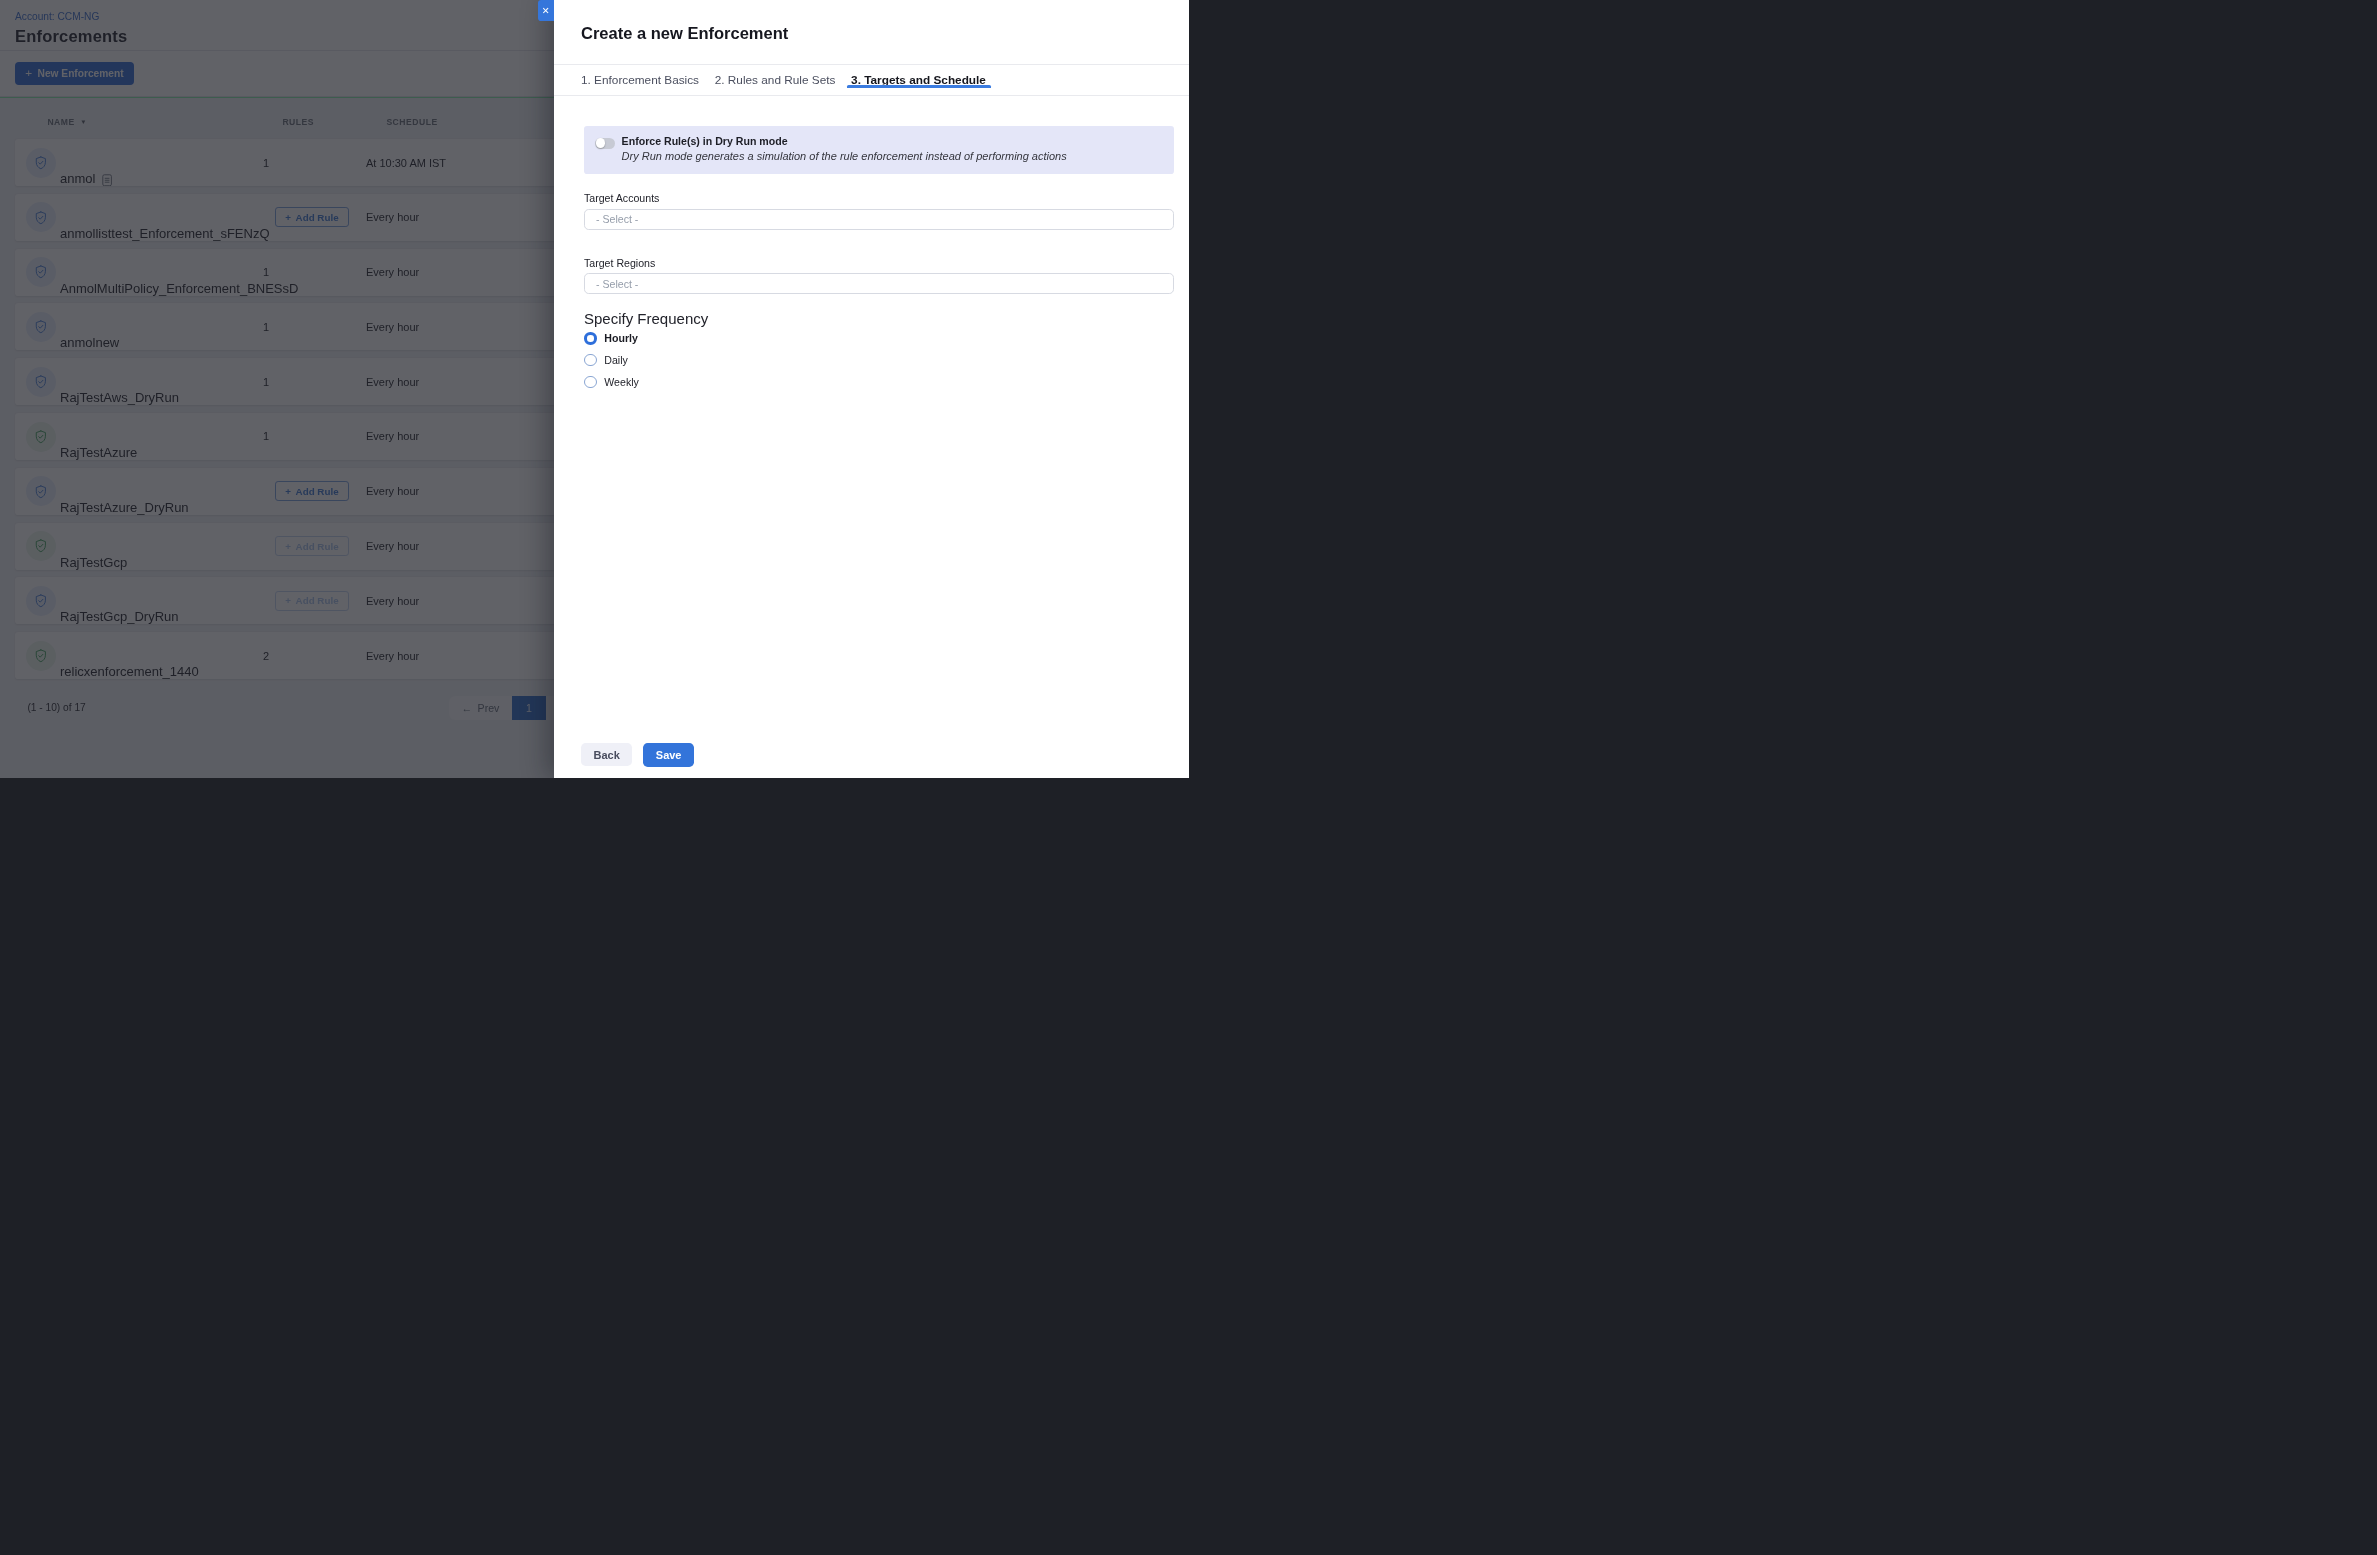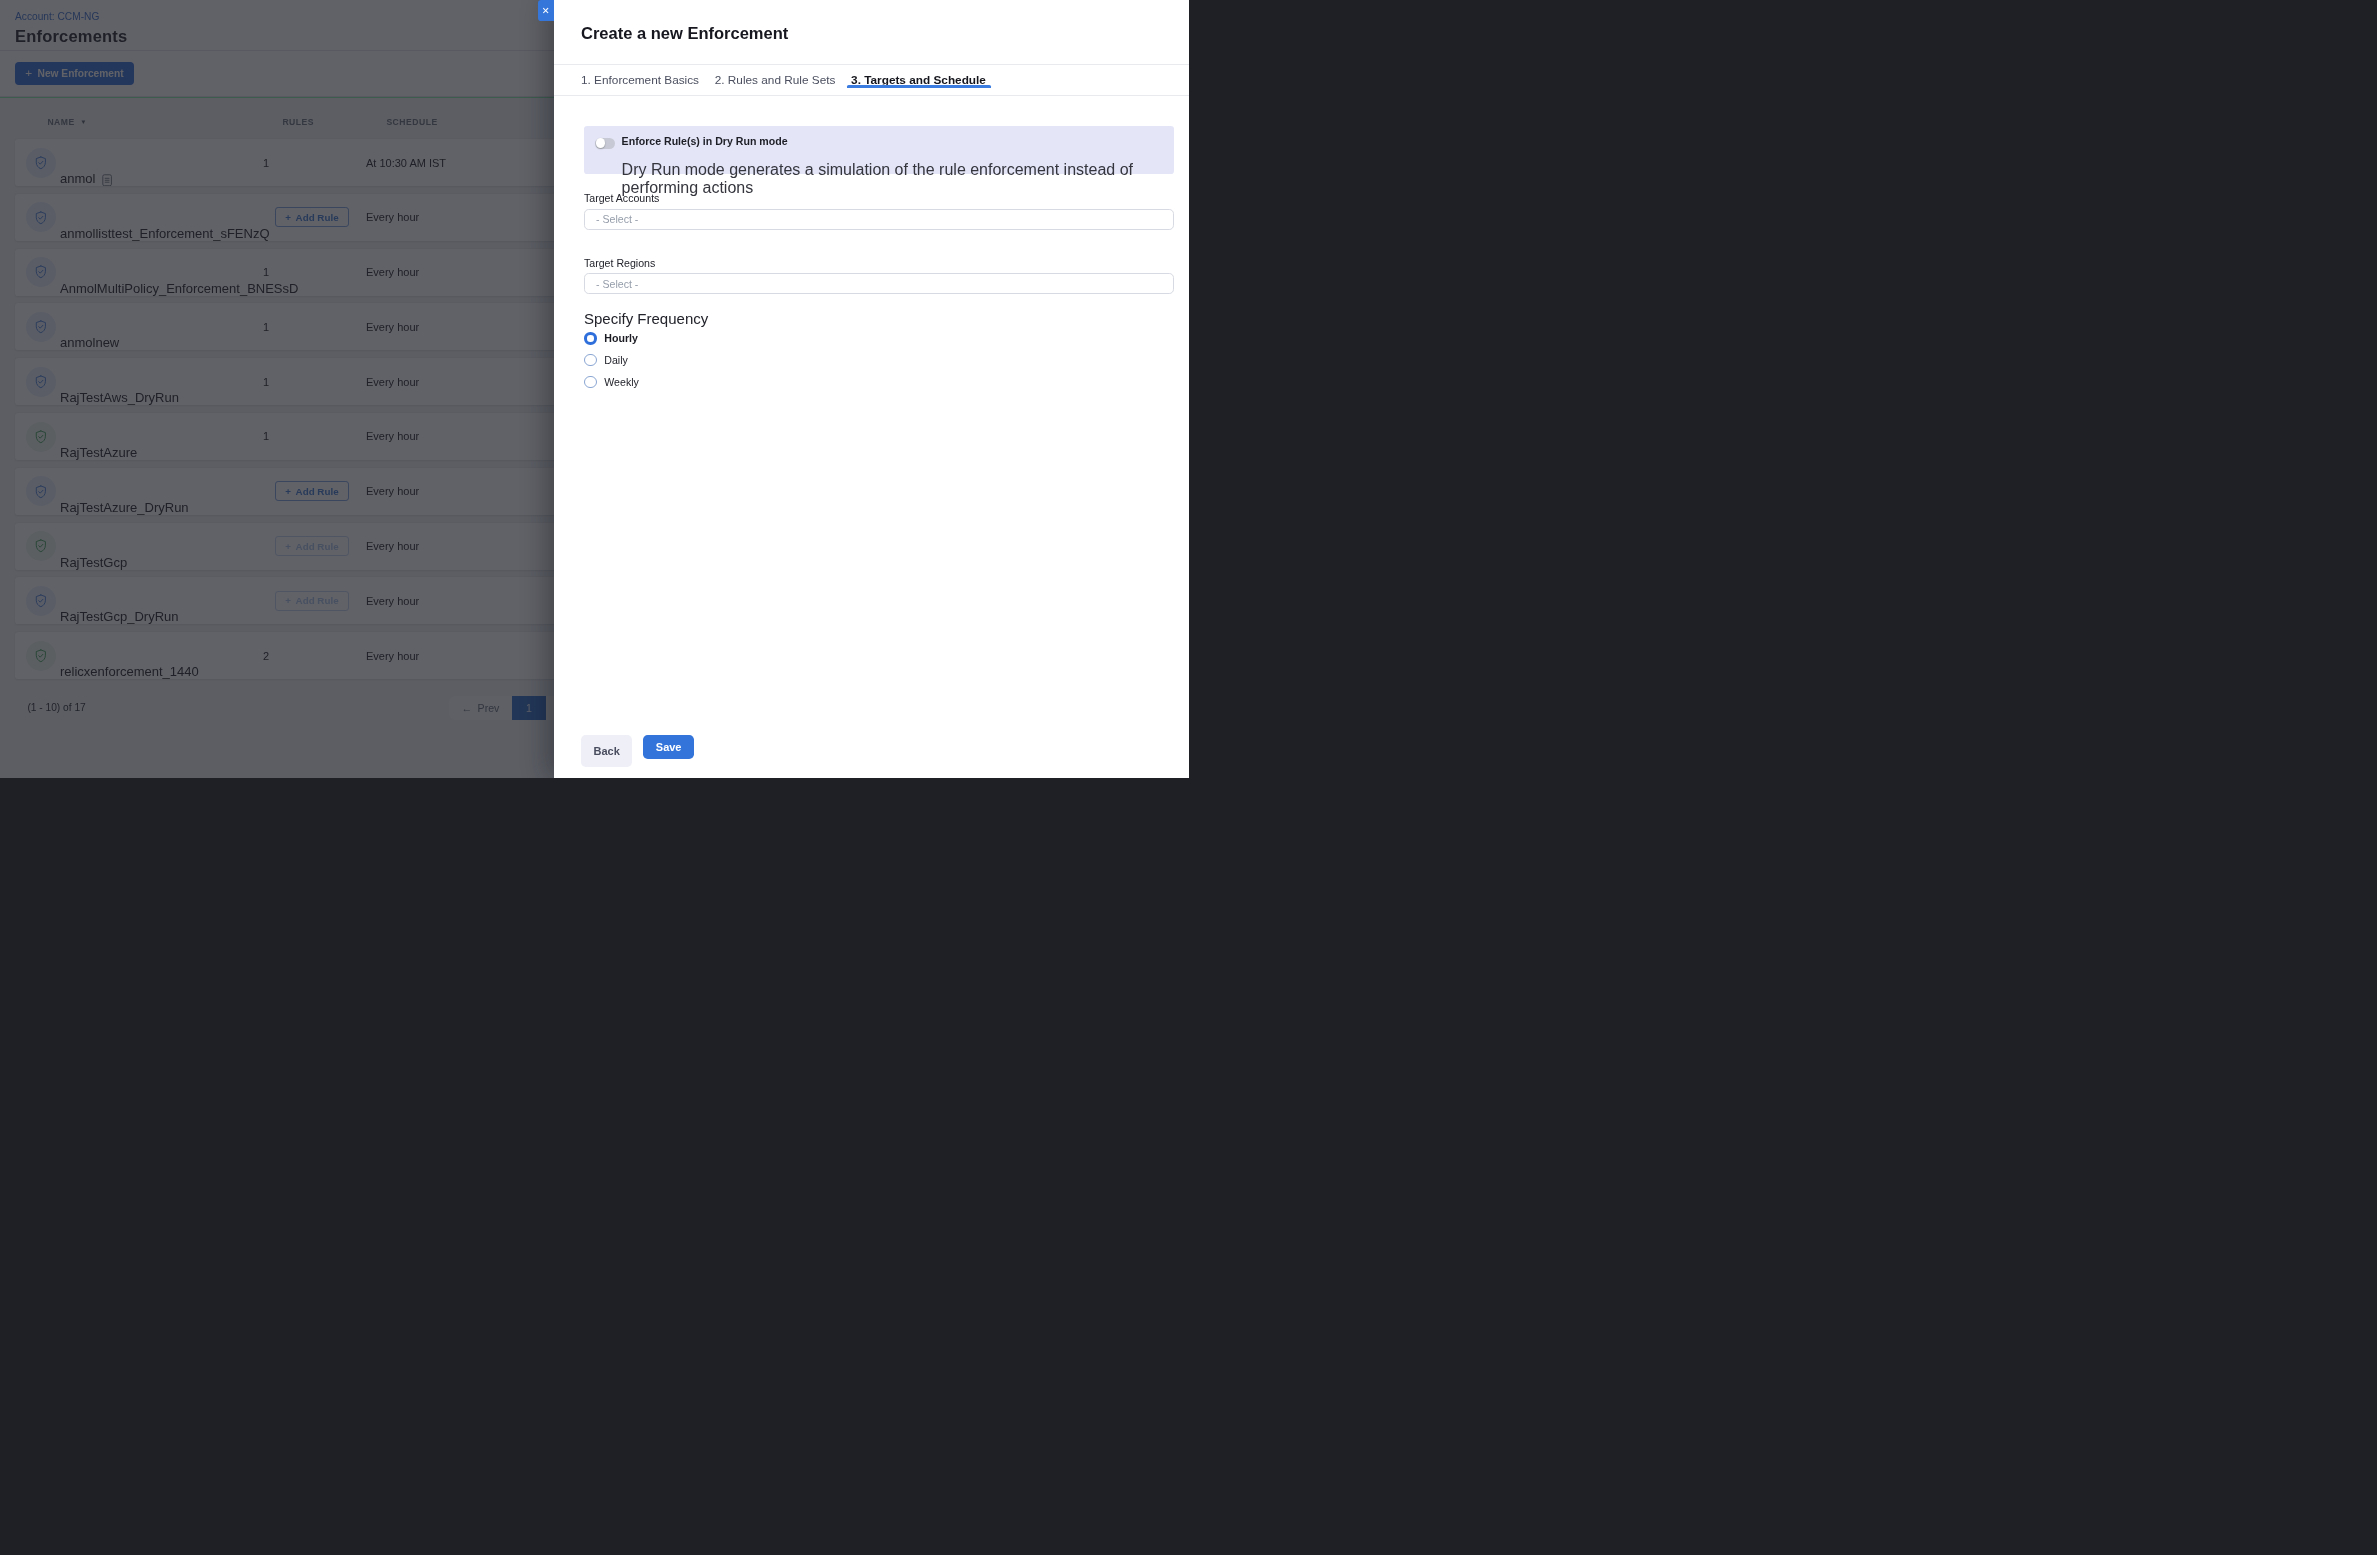--- a/index.html
+++ b/index.html
@@ -70,38 +70,38 @@
                        background:#3b7ce0; border-radius:1.6px 1.6px 0 0; }
 
   .drawer-body { padding:30px 15px 0 30px; position:relative; }
   .dryrun { height:48px; background:#e4e6f8; border-radius:3.1px; display:flex; padding:7.8px 0 0 11px; }
   .toggle { width:19.6px; height:11px; background:#c7cad4; border-radius:5.5px; position:relative; margin-top:3.9px;
             flex:none; cursor:pointer; }
   .toggle .knob { position:absolute; left:0.8px; top:0.8px; width:9.4px; height:9.4px; border-radius:50%;
                   background:#fff; box-shadow:0 0.8px 1.6px rgba(0,0,0,.3); }
   .dryrun-text { margin-left:7px; }
   .dr-title { font-size:10.6px; font-weight:700; color:#1d1e26; line-height:15px; }
-  .dr-desc { font-size:16px; color:#34353d; margin-top:12px; }
+  .dr-desc { font-size:11px; color:#34353d; margin-top:1px;font-style:italic; }
 
   .field-label { font-size:10.6px; font-weight:500; color:#22232b; margin-bottom:4.7px; }
   .field-1 { margin-top:18px; }
   .field-2 { margin-top:27px; }
   .select-box { height:21px; border:0.8px solid #d7dae2; border-radius:4.7px; background:#fff;
                 display:flex; align-items:center; padding-left:11px; font-size:10.6px; color:#959daa; cursor:pointer; }
 
   .freq-label { margin-top:15.7px; font-size:15px; font-weight:400; color:#22232b; }
   .radio-row { height:21px; display:flex; align-items:center; margin-top:0.8px; cursor:pointer; }
   .radio { width:12.5px; height:12.5px; border-radius:50%; background:#fff; flex:none; margin-right:7.8px; }
   .radio.off { border:1.2px solid #8aa6d3; }
   .radio.on { border:3.9px solid #2e6fdb; }
   .radio-label { font-size:10.6px; color:#23242c; }
   .radio-row.selected .radio-label { font-weight:700; color:#1b1c24; }
 
   .drawer-footer { position:absolute; bottom:11px; left:27px; display:flex; gap:11px; }
-  .btn-back { height:32px; padding:0 12.5px; background:#eff0f7; color:#484c5e; border:none; border-radius:4.7px;
+  .btn-back { height:23px; padding:0 12.5px; background:#eff0f7; color:#484c5e; border:none; border-radius:4.7px;
               font-size:11px; font-weight:700; cursor:pointer; }
   .btn-save { height:24px; padding:0 12.5px; background:#3374da; color:#fff; border:none; border-radius:4.7px;
               font-size:11px; font-weight:700; cursor:pointer;text-align:right; }
 </style>
 </head>
 <body>
 
 <div class="stage">
 
   <div class="page">

